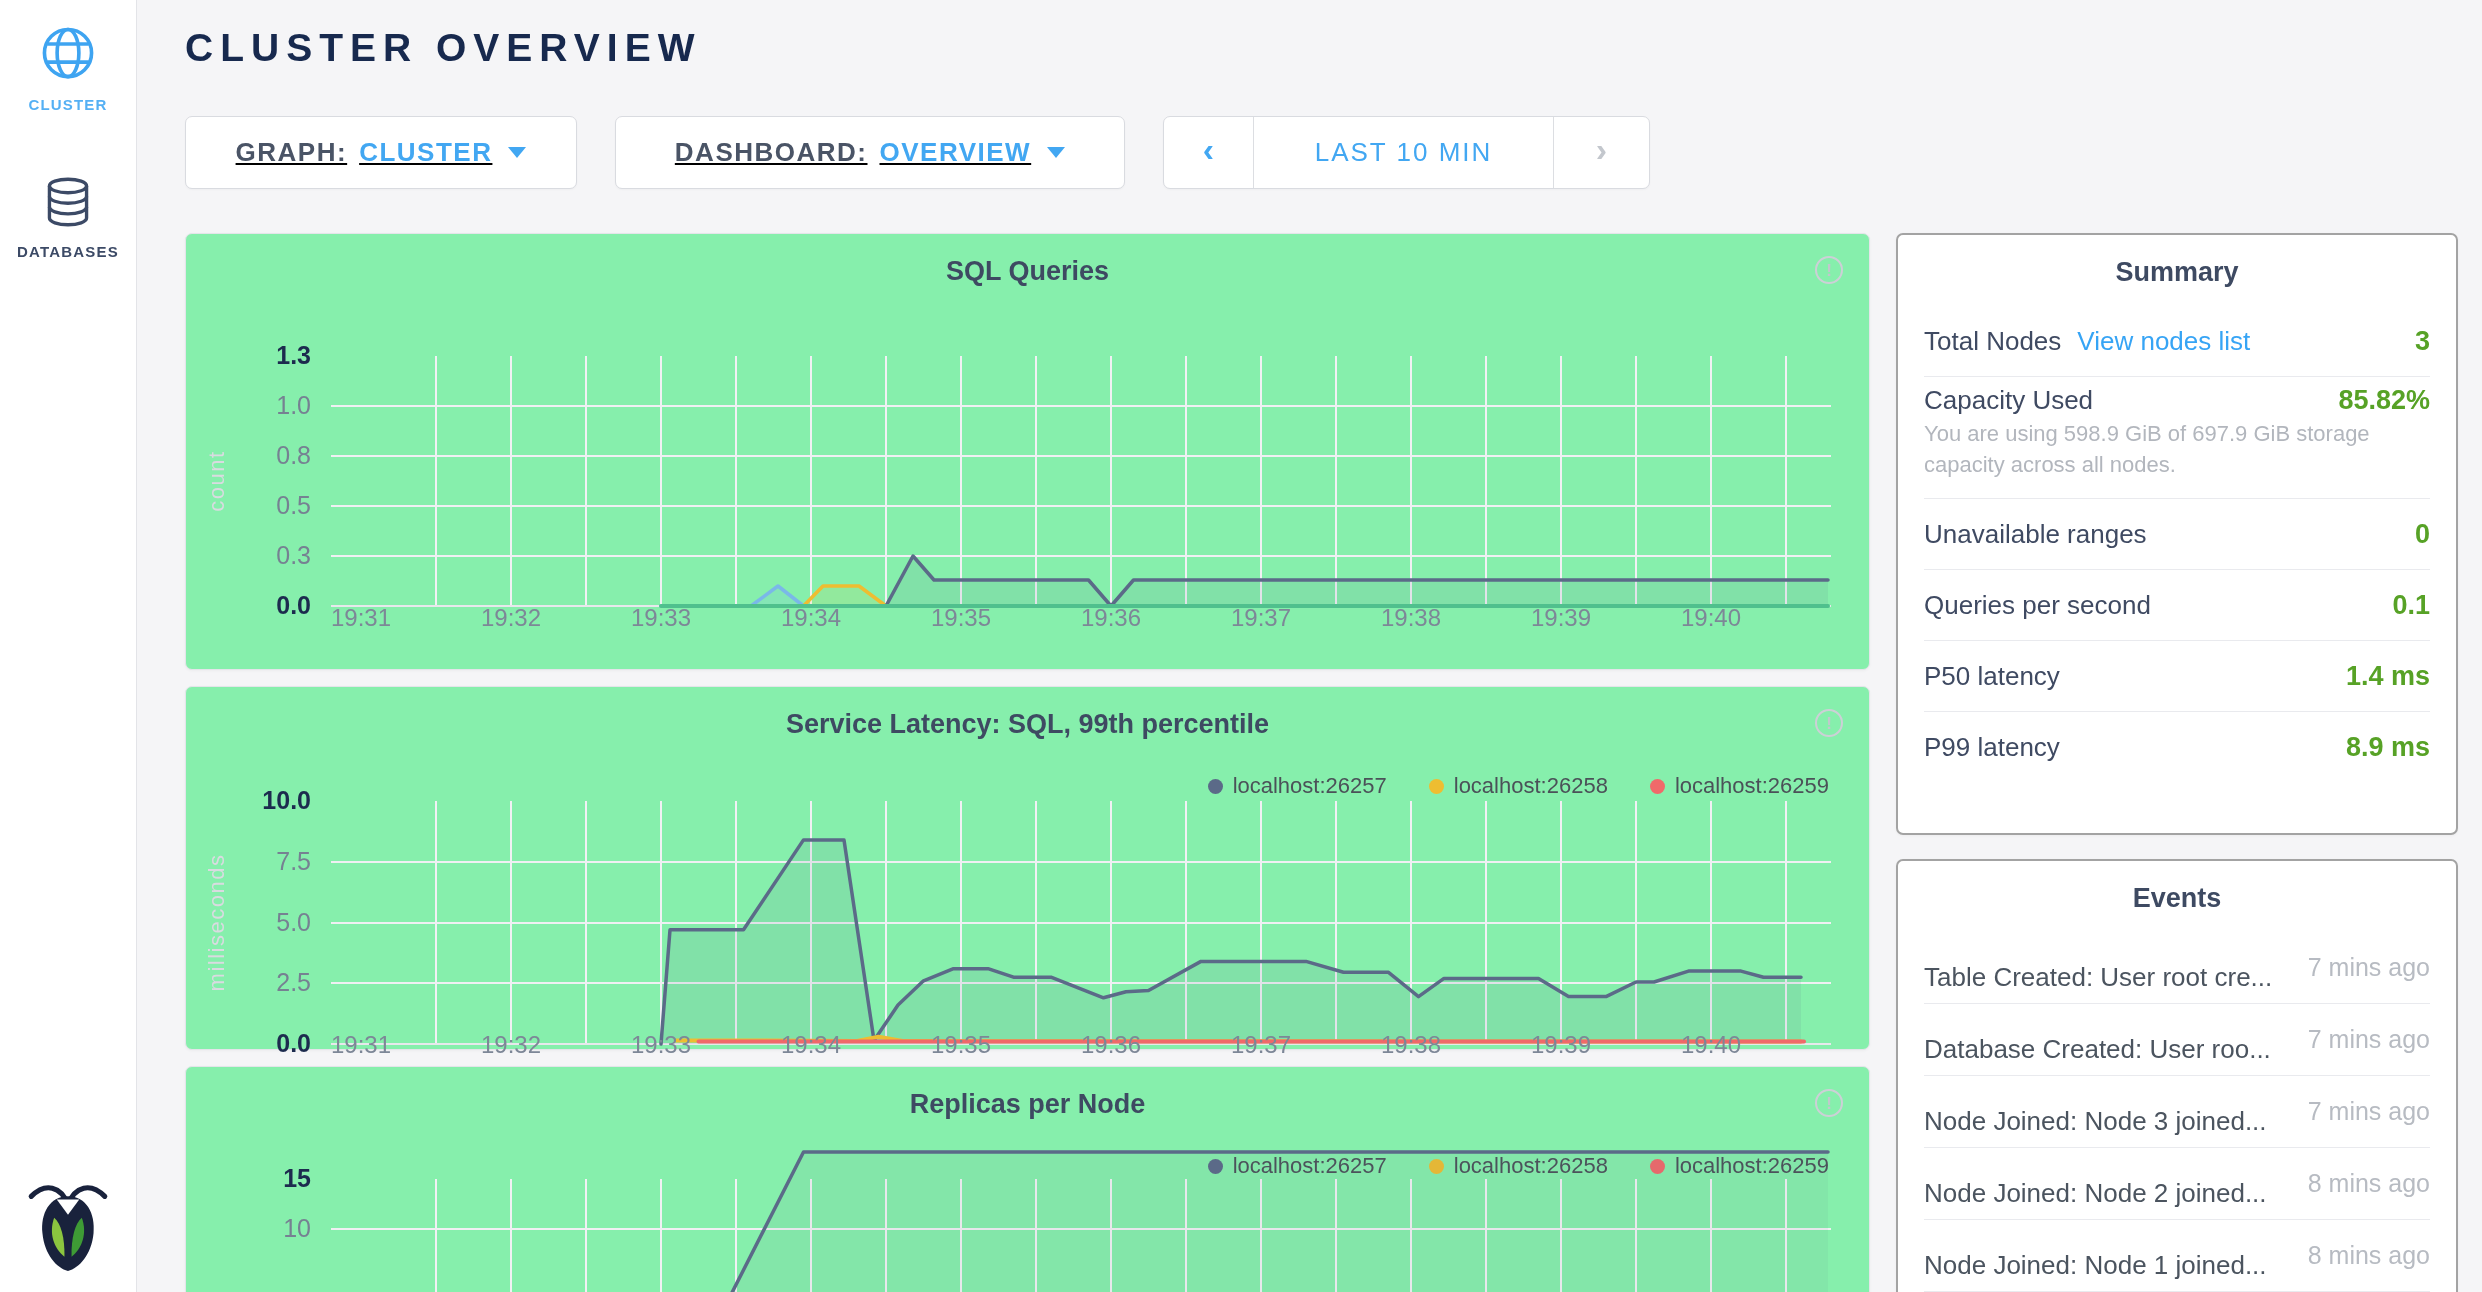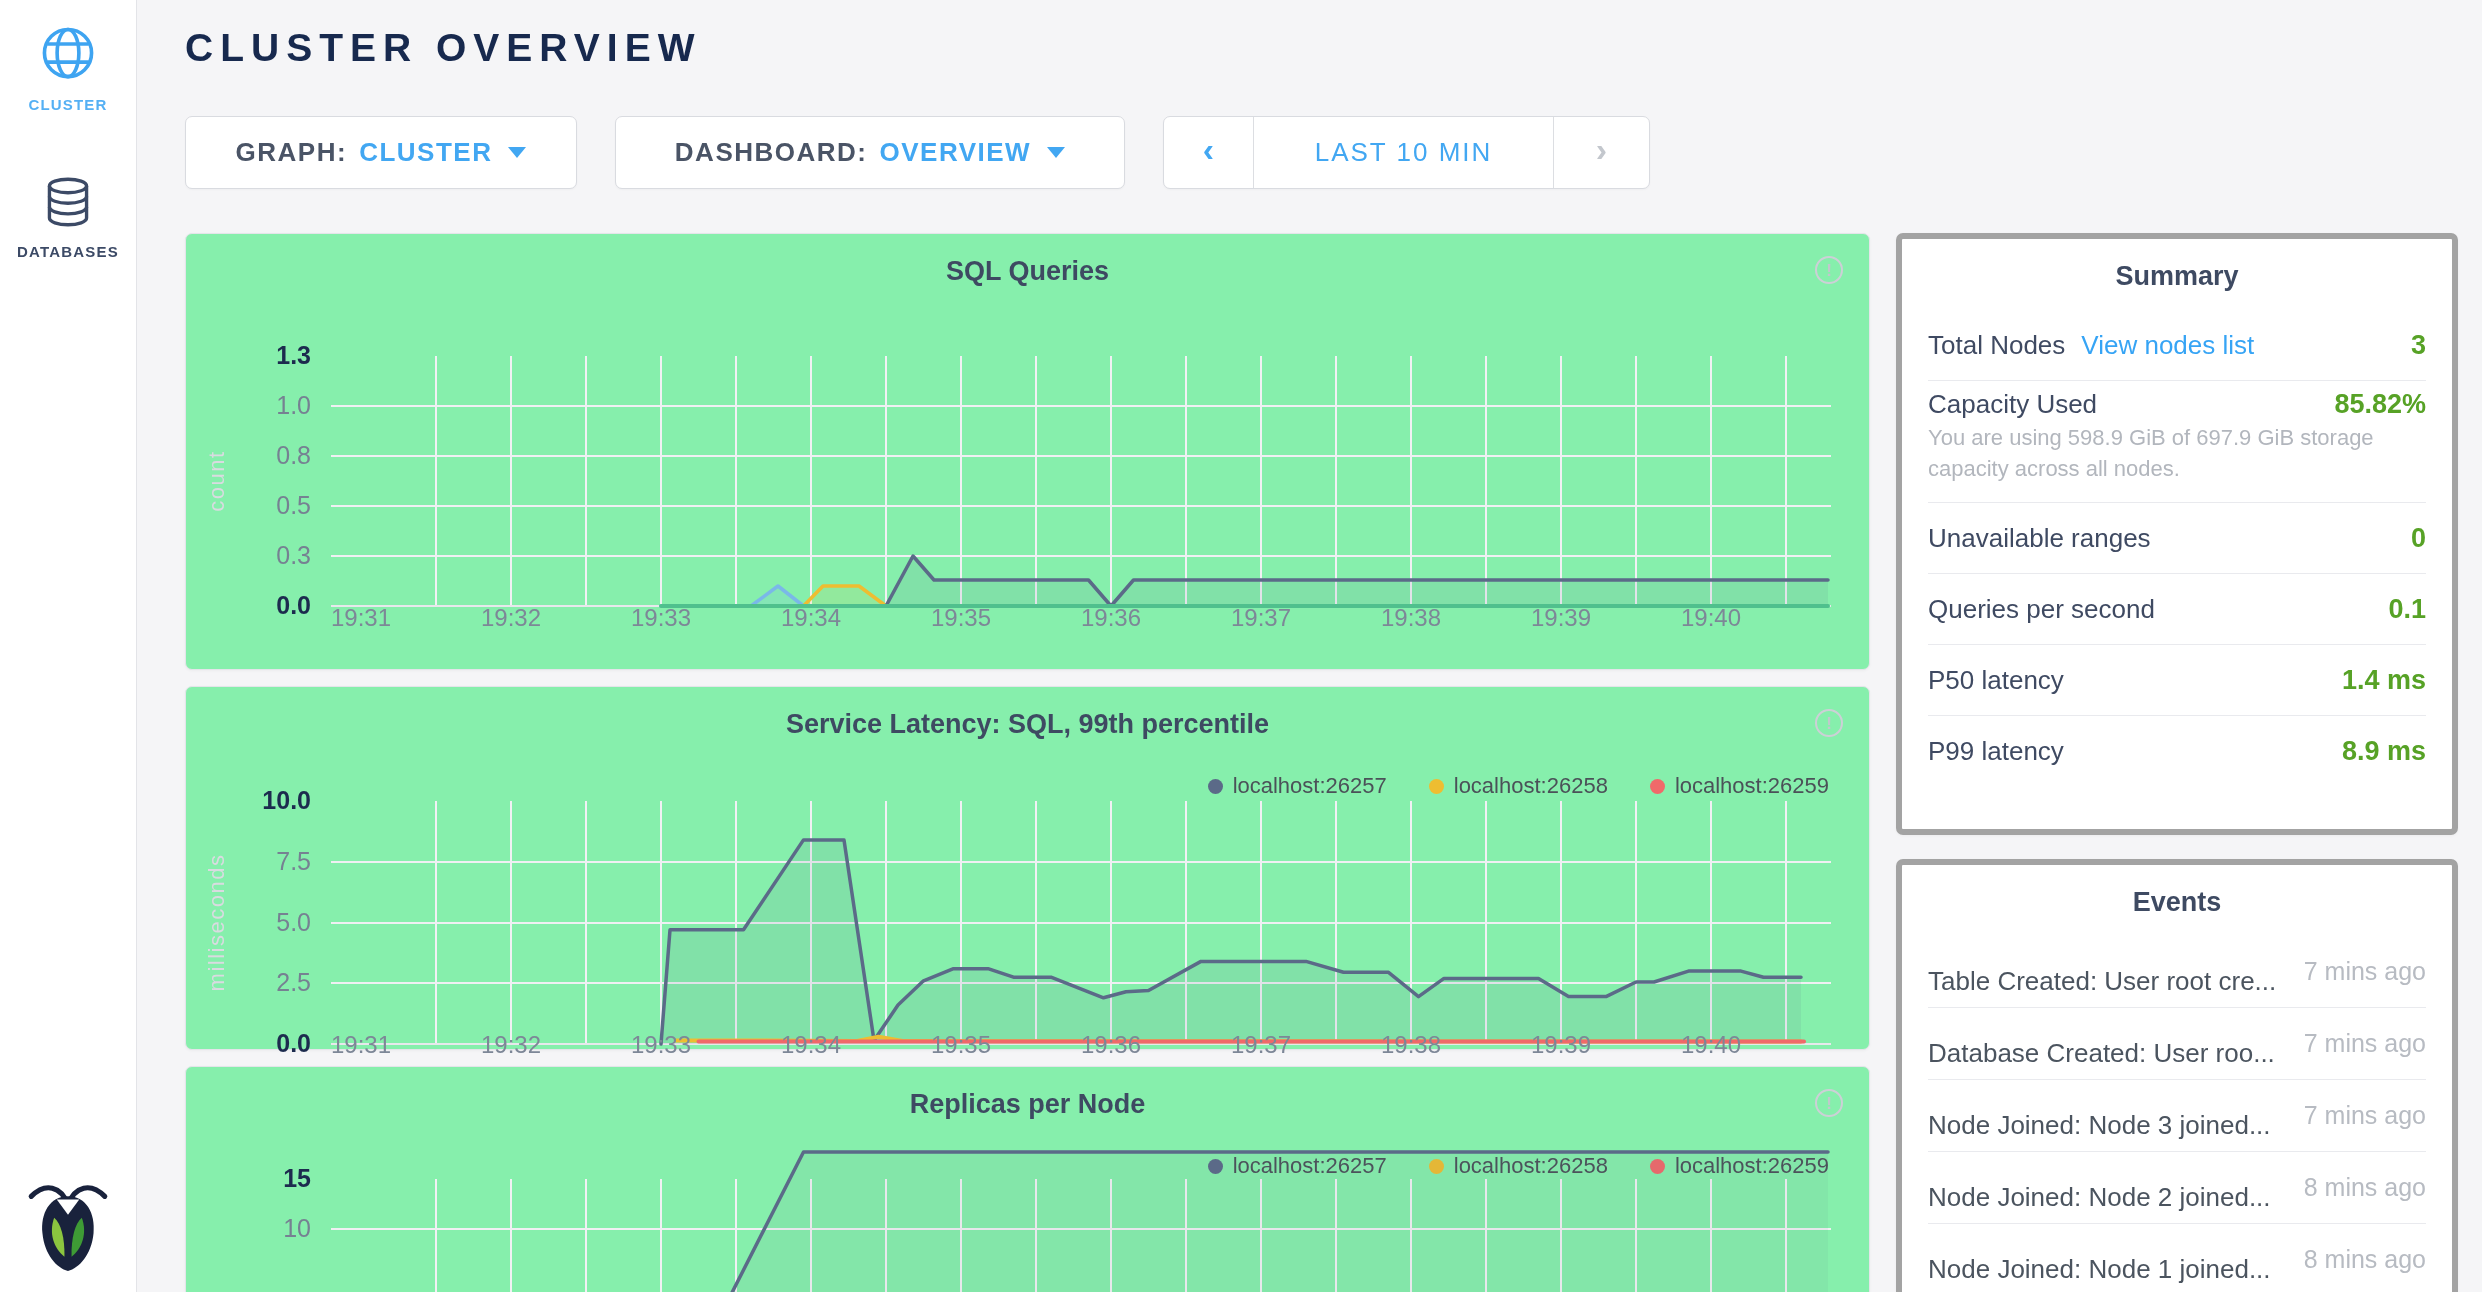--- a/index.html
+++ b/index.html
@@ -28,21 +28,21 @@
   .main { position:absolute; left:137px; top:0; right:0; bottom:0; }
   .page-title {
     position:absolute; left:48px; top:26px;
     font-size:39px; font-weight:700; letter-spacing:7px; color:#17294e;
   }
   
   .controls { position:absolute; left:48px; top:116px; display:flex; gap:38px; }
   .dropdown {
     height:73px; background:#fff; border:1px solid #d9dbe0; border-radius:7px;
     display:flex; align-items:center; justify-content:center; gap:12px;
-    font-family:inherit; cursor:pointer; box-shadow:0 1px 2px rgba(0,0,0,0.03);
+    font-family:inherit; cursor:pointer; box-shadow:0 1px 2px rgba(0,0,0,0.03);text-decoration:underline;
   }
   .dropdown.graph { width:392px; }
   .dropdown.dash  { width:510px; }
   .dd-label { font-size:26px; font-weight:700; letter-spacing:1.5px; color:#4a5466; }
   .dd-value { font-size:26px; font-weight:700; letter-spacing:1.5px; color:#42a7f2; }
   .caret {
     width:0; height:0; margin-left:4px;
     border-left:9px solid transparent; border-right:9px solid transparent;
     border-top:11px solid #42a7f2;
   }
@@ -77,21 +77,21 @@
     border:2px solid #ccd0d6; border-radius:50%; color:#c2c7cd;
     font-size:17px; font-weight:700; text-align:center; line-height:25px;
   }
   .info-icon::after { content:"!"; }
   .legend { position:absolute; top:86px; right:40px; display:flex; gap:42px; }
   .legend .li { display:flex; align-items:center; gap:10px; cursor:pointer; }
   .legend .li i { width:15px; height:15px; border-radius:50%; display:block; }
   .legend .li em { font-style:normal; font-size:22px; color:#4b5158; }
   .plot-svg { position:absolute; left:0; top:0; }
   
-  .side-card { width:562px; background:#fff; border:6px solid #a3a3a3; border-radius:7px;
+  .side-card { width:562px; background:#fff; border:2px solid #a3a3a3; border-radius:7px;
     box-shadow:0 1px 3px rgba(0,0,0,0.04); position:relative; }
   .summary-card { height:602px; }
   .events-card { height:600px; margin-top:24px; }
   .side-card h3 {
     padding-top:22px; width:100%; text-align:center;
     font-size:27px; font-weight:700; color:#3e4a62;
   }
   .srows, .erows { margin-top:18px; padding:0 26px; }
   .srow { display:flex; align-items:center; min-height:71px;
     border-bottom:1px solid #e9eaee; flex-wrap:wrap; padding:8px 0; }

